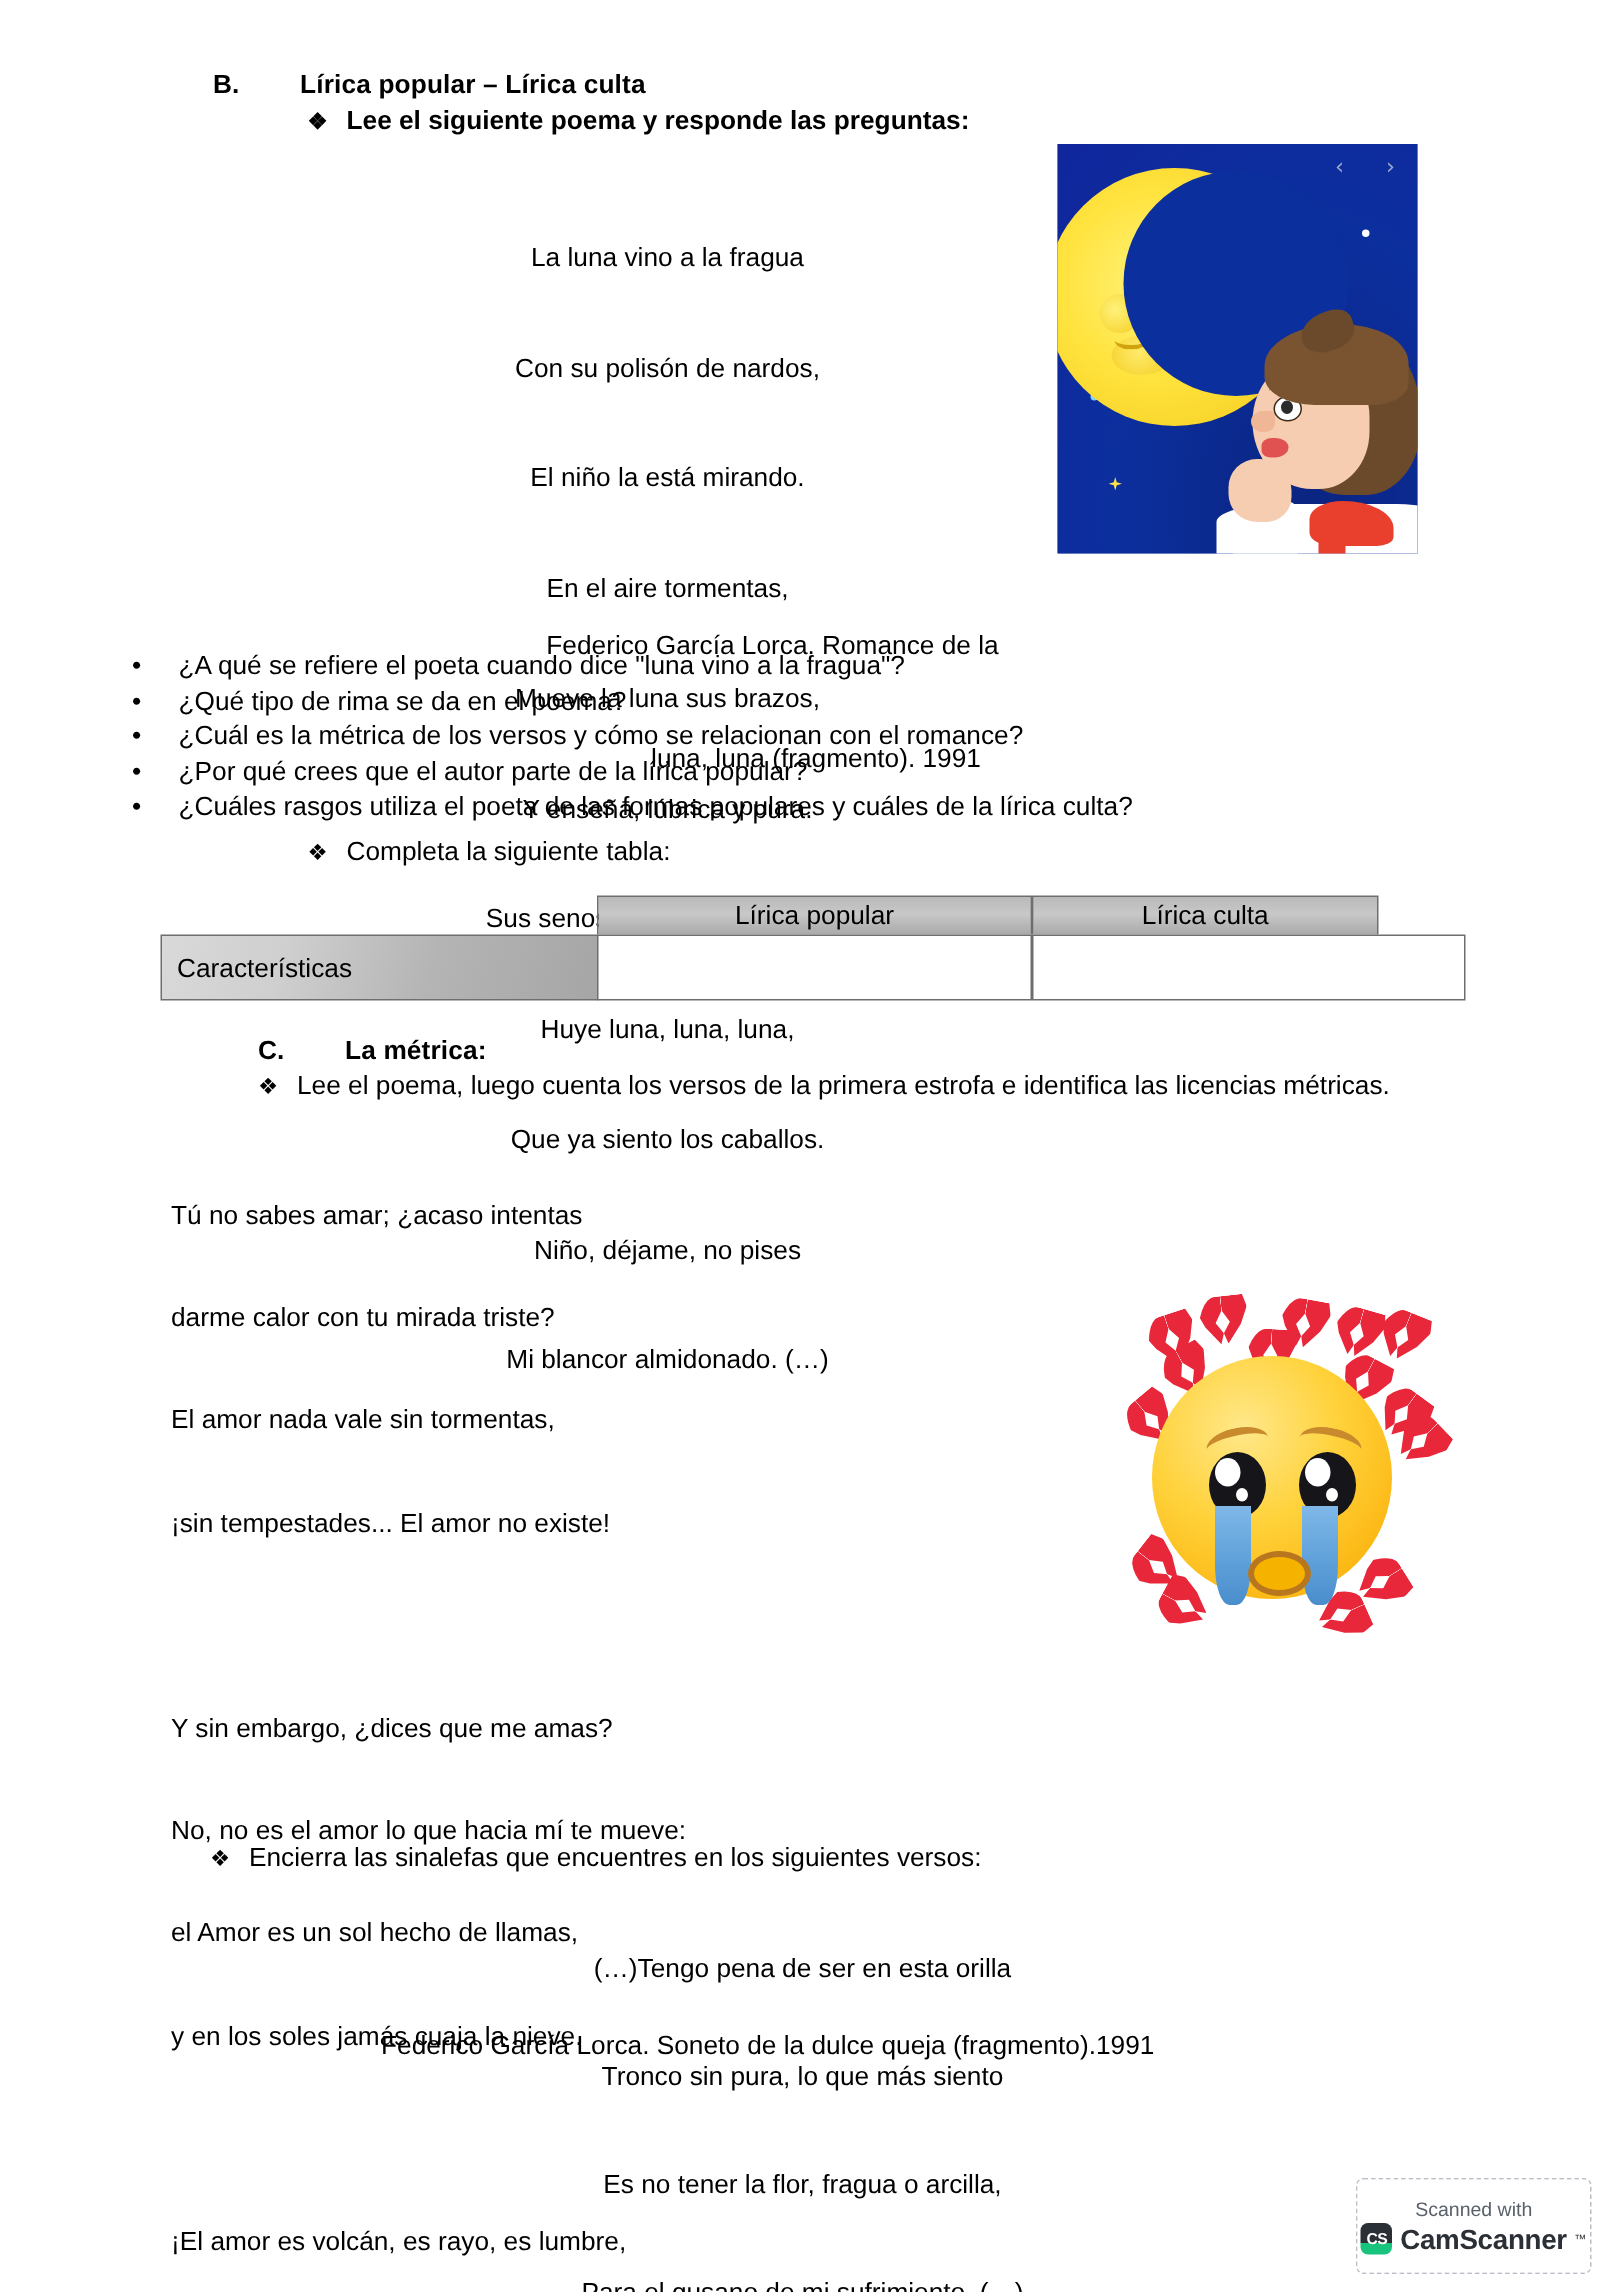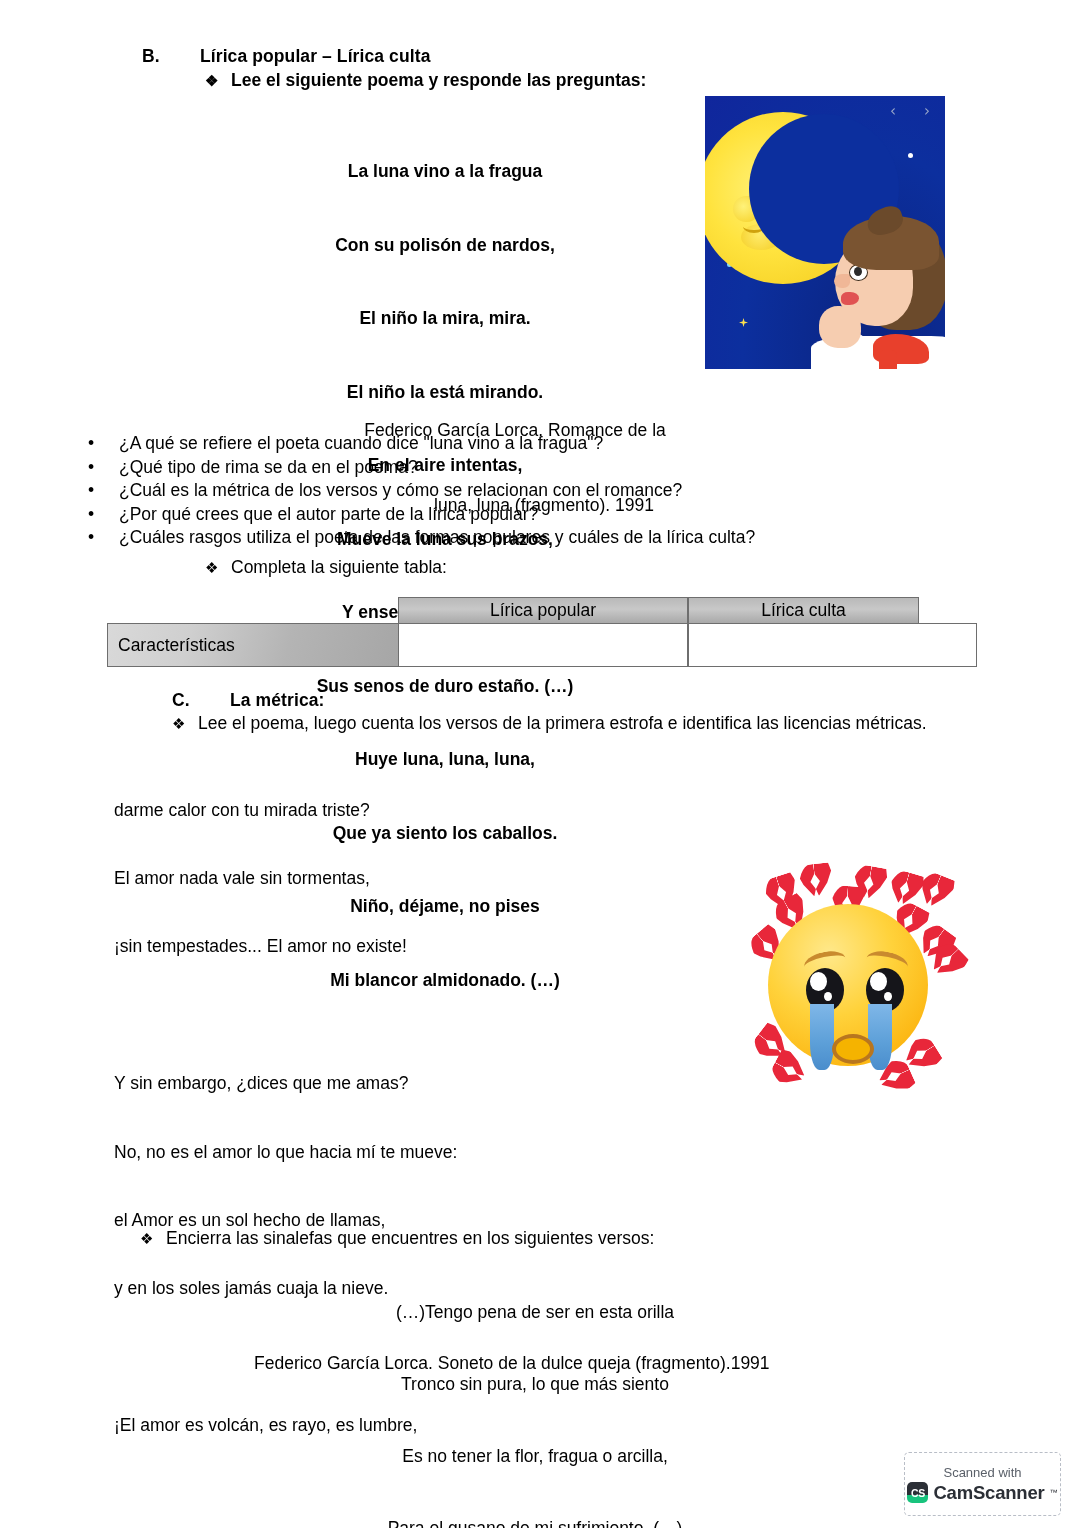--- a/index.html
+++ b/index.html
@@ -494,26 +494,25 @@
   <div class="sec-letter-row" style="left:142px; top:46px;">
     <span class="sec-letter">B.</span>
     <span class="sec-title">Lírica popular – Lírica culta</span>
   </div>
 
   <div class="diamond-row" style="left:205px; top:70px; font-weight:bold; font-size:17.5px;">
     <span class="diamond-mark">❖</span>
     <span class="diamond-text">Lee el siguiente poema y responde las preguntas:</span>
   </div>
 
-  <div class="poem-centered" style="left:255px; top:110px; width:380px;font-weight:bold;">
+  <div class="poem-centered" style="left:255px; top:110px; width:380px;">
     <span class="poem-line">La luna vino a la fragua</span>
     <span class="poem-line">Con su polisón de nardos,</span>
-    <span class="poem-line">El niño la mira, mira.</span>
     <span class="poem-line">El niño la está mirando.</span>
-    <span class="poem-line">En el aire intentas,</span>
+    <span class="poem-line">En el aire tormentas,</span>
     <span class="poem-line">Mueve la luna sus brazos,</span>
     <span class="poem-line">Y enseña, lúbrica y pura.</span>
     <span class="poem-line">Sus senos de duro estaño. (…)</span>
     <span class="poem-line">Huye luna, luna, luna,</span>
     <span class="poem-line">Que ya siento los caballos.</span>
     <span class="poem-line">Niño, déjame, no pises</span>
     <span class="poem-line">Mi blancor almidonado. (…)</span>
   </div>
 
   <div class="attrib-block" style="left:340px; top:368px; width:350px;">
@@ -614,20 +613,21 @@
     <span class="sec-letter">C.</span>
     <span class="sec-title">La métrica:</span>
   </div>
 
   <div class="diamond-row" style="left:172px; top:713px; font-size:17.5px;">
     <span class="diamond-mark">❖</span>
     <span class="diamond-text">Lee el poema, luego cuenta los versos de la primera estrofa e identifica las licencias métricas.</span>
   </div>
 
   <div class="poem-left" style="left:114px; top:753px;">
+    <span class="poem-line">Tú no sabes amar; ¿acaso intentas</span>
     <span class="poem-line">darme calor con tu mirada triste?</span>
     <span class="poem-line">El amor nada vale sin tormentas,</span>
     <span class="poem-line">¡sin tempestades... El amor no existe!</span>
     <span class="poem-line blank"></span>
     <span class="poem-line">Y sin embargo, ¿dices que me amas?</span>
     <span class="poem-line">No, no es el amor lo que hacia mí te mueve:</span>
     <span class="poem-line">el Amor es un sol hecho de llamas,</span>
     <span class="poem-line">y en los soles jamás cuaja la nieve.</span>
     <span class="poem-line blank"></span>
     <span class="poem-line">¡El amor es volcán, es rayo, es lumbre,</span>

